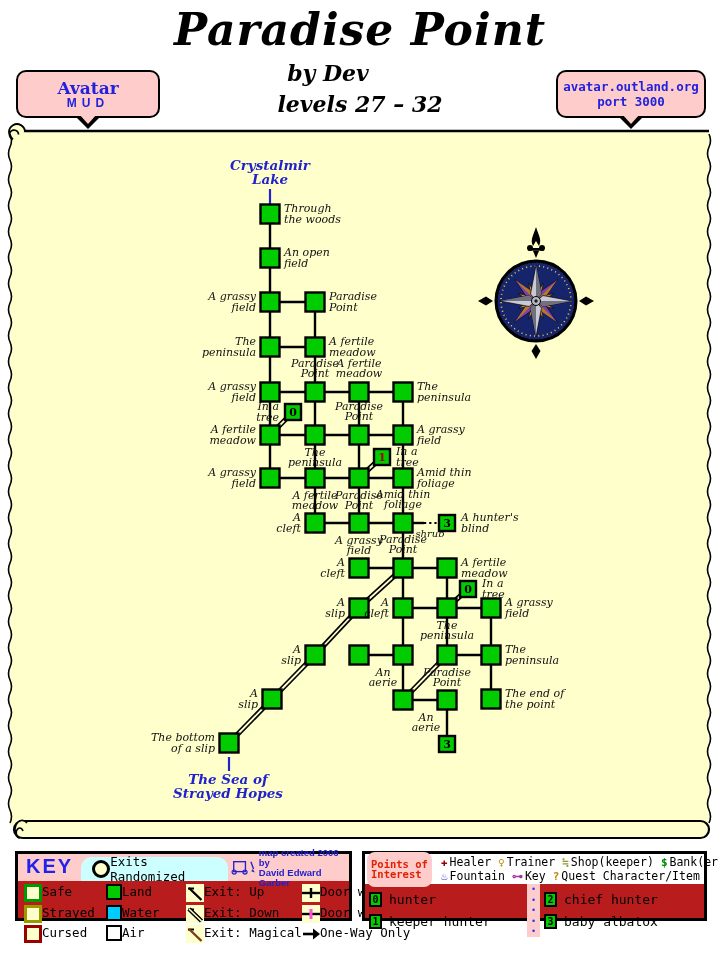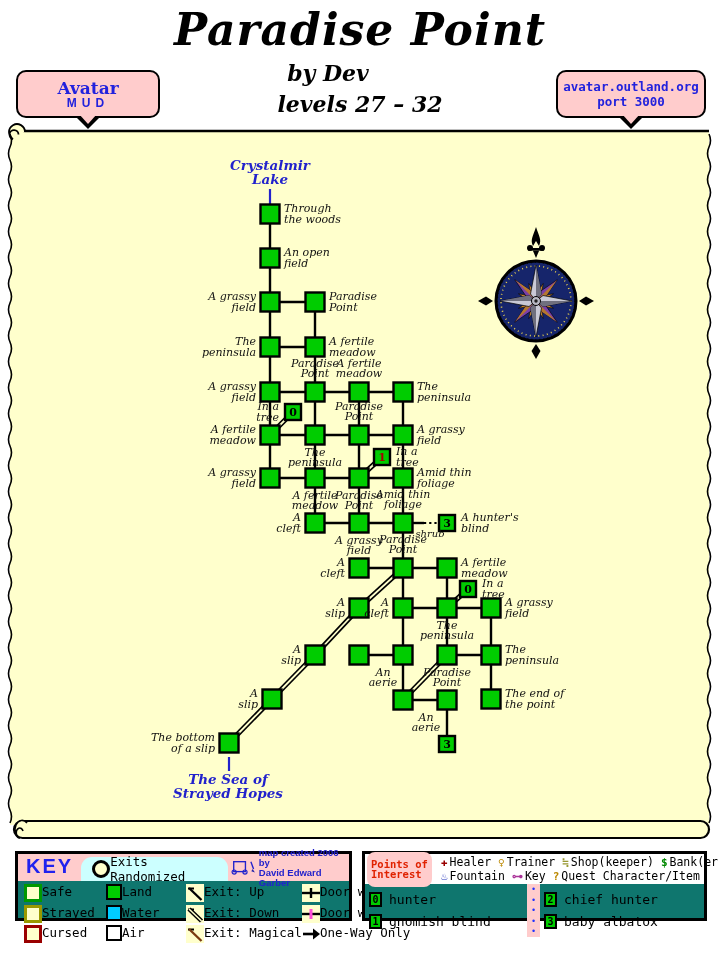--- a/index.html
+++ b/index.html
@@ -23,21 +23,21 @@
     width:0;height:0;border:9px solid transparent;border-top:10px solid #ffcccc;border-bottom:0;z-index:2}
   .bubble-avatar{left:16px;top:70px;width:144px;height:48px}
   .bubble-addr{left:556px;top:70px;width:150px;height:48px}
   .avatar-line1{font-family:"DejaVu Serif",serif;font-weight:bold;font-size:17px;color:#2222dd}
   .avatar-line2{font-weight:bold;font-size:12px;letter-spacing:5px;color:#2222dd;margin-top:-2px}
   .addr-line{font-family:"DejaVu Sans Mono",monospace;font-weight:bold;font-size:12.5px;
     color:#2222dd;line-height:15px;text-align:right}
 
   #map-svg{position:absolute;left:0;top:0}
 
-  .panel{position:absolute;top:851px;height:70px;background:#0f766e;border:3.5px solid #000;
+  .panel{position:absolute;top:851px;height:70px;background:#b91c1c;border:3.5px solid #000;
     box-sizing:border-box;z-index:6}
   .key-panel{left:15px;width:337px}
   .poi-panel{left:362px;width:345px}
 
   .key-header{display:flex;align-items:stretch;background:#ffcccc;height:27px}
   .key-title{font-weight:bold;font-size:20px;color:#2222ee;padding:1px 8px 0 8px;letter-spacing:2px}
   .key-rand{display:flex;align-items:center;background:#ccffff;
     border-radius:11px 11px 0 0;padding:0 11px;margin-top:3px;
     font-family:"DejaVu Sans Mono",monospace;font-size:12.5px}
   .rand-circle{width:12px;height:12px;border-radius:50%;border:3px solid #000;background:#ffffcc;flex:none}
@@ -412,21 +412,21 @@
 
   </div>
   <div class="poi-body">
     <div class="poi-col poi-col-left" id="poi-col-left">
         <div class="poi-entry">
           <span class="numbox">0</span>
           <span>hunter</span>
         </div>
         <div class="poi-entry">
           <span class="numbox">1</span>
-          <span>gnomish blind</span>
+          <span>keeper hunter</span>
         </div>
       </div>
     <div class="poi-sep" id="poi-sep">
         <span>•</span>
         <span>•</span>
         <span>•</span>
         <span>•</span>
         <span>•</span>
       </div>
     <div class="poi-col" id="poi-col-right">

